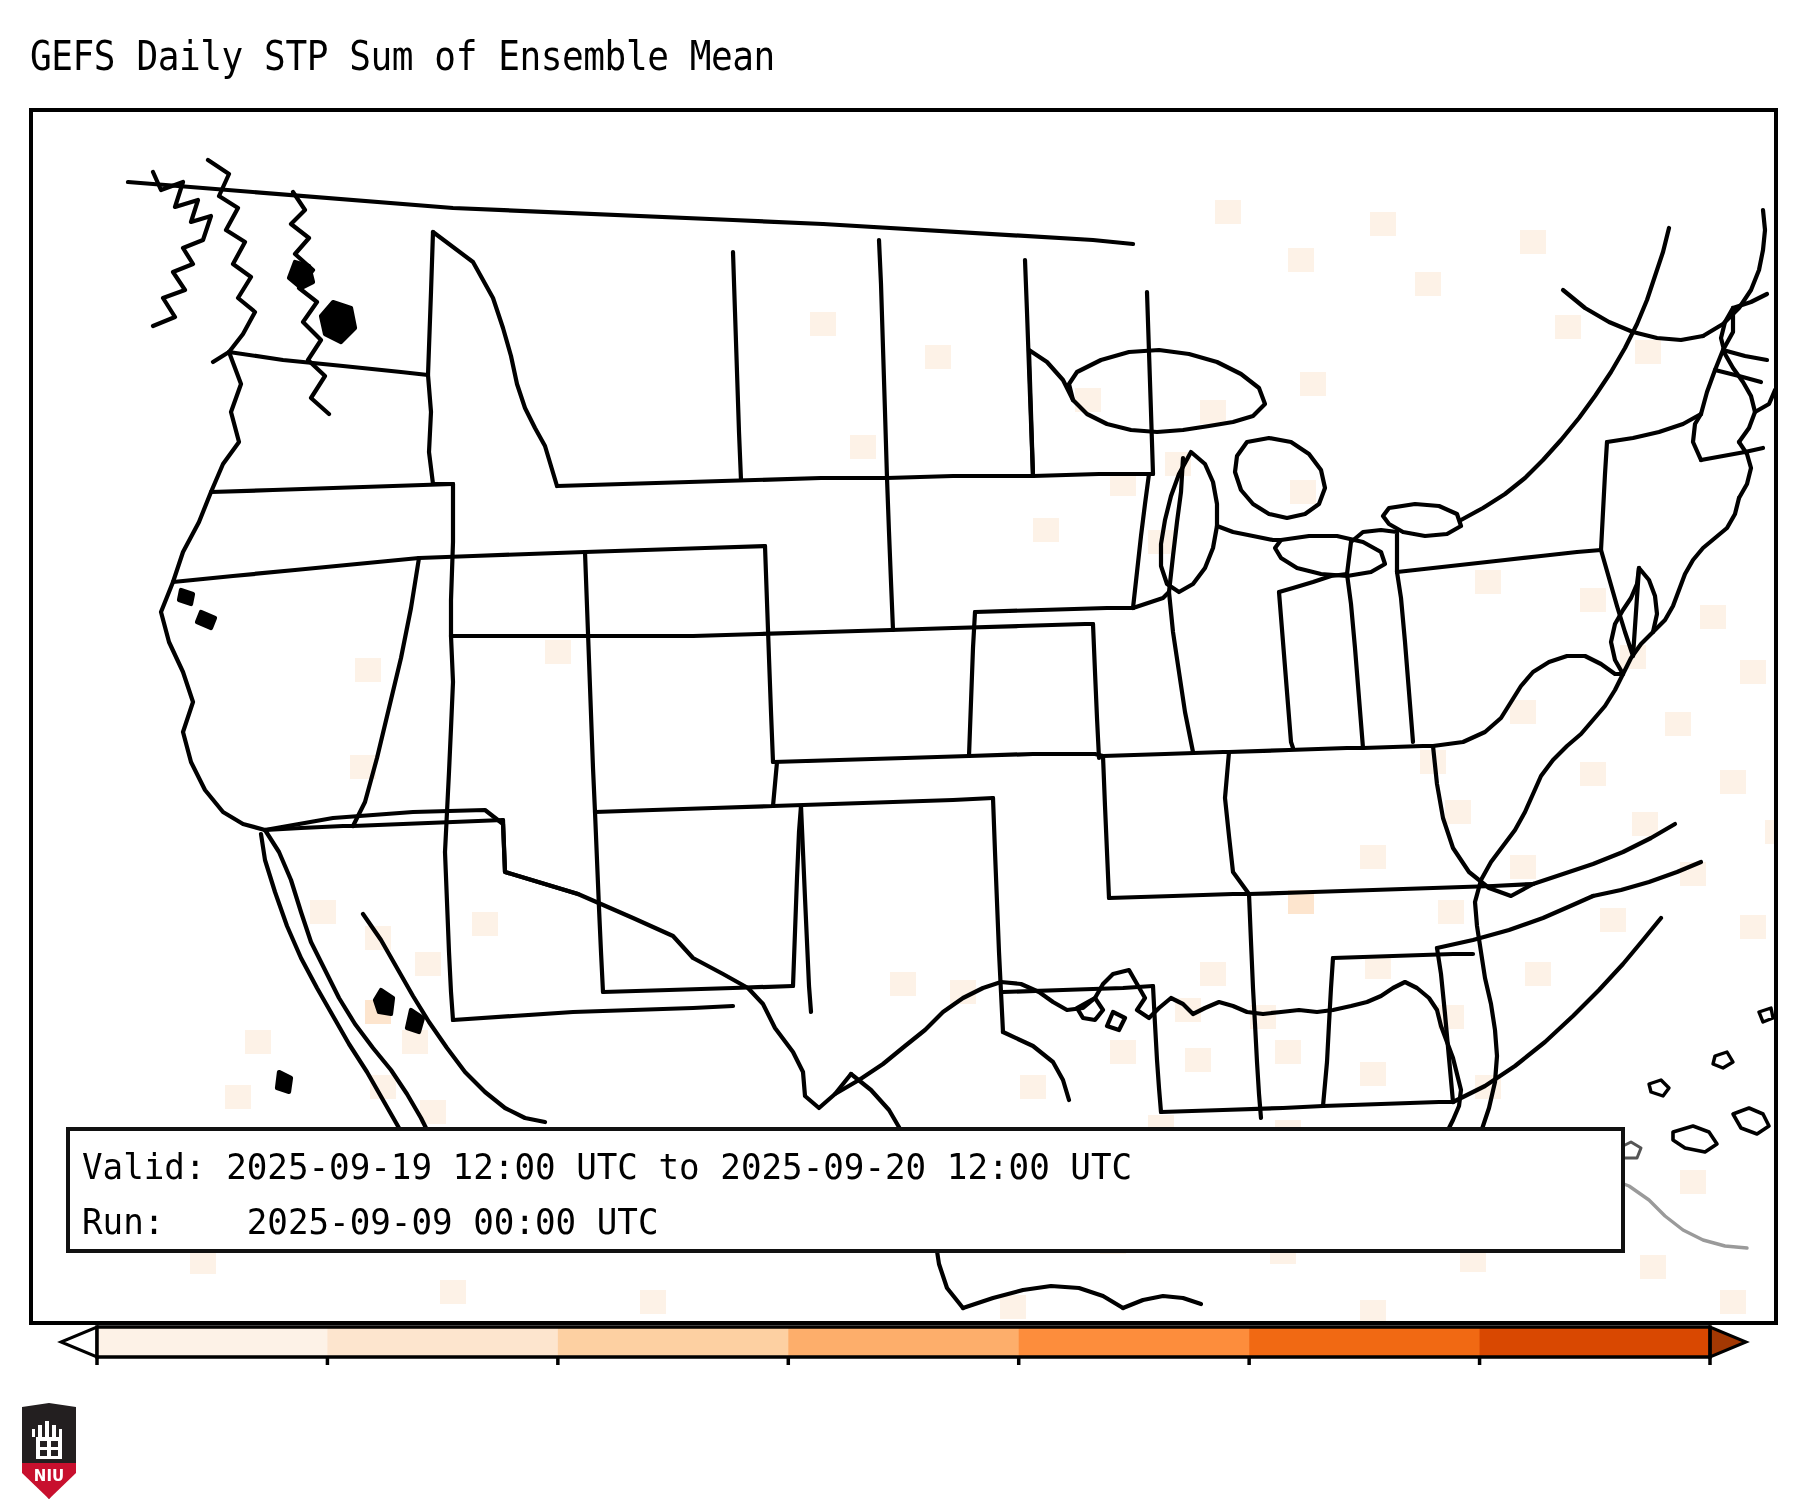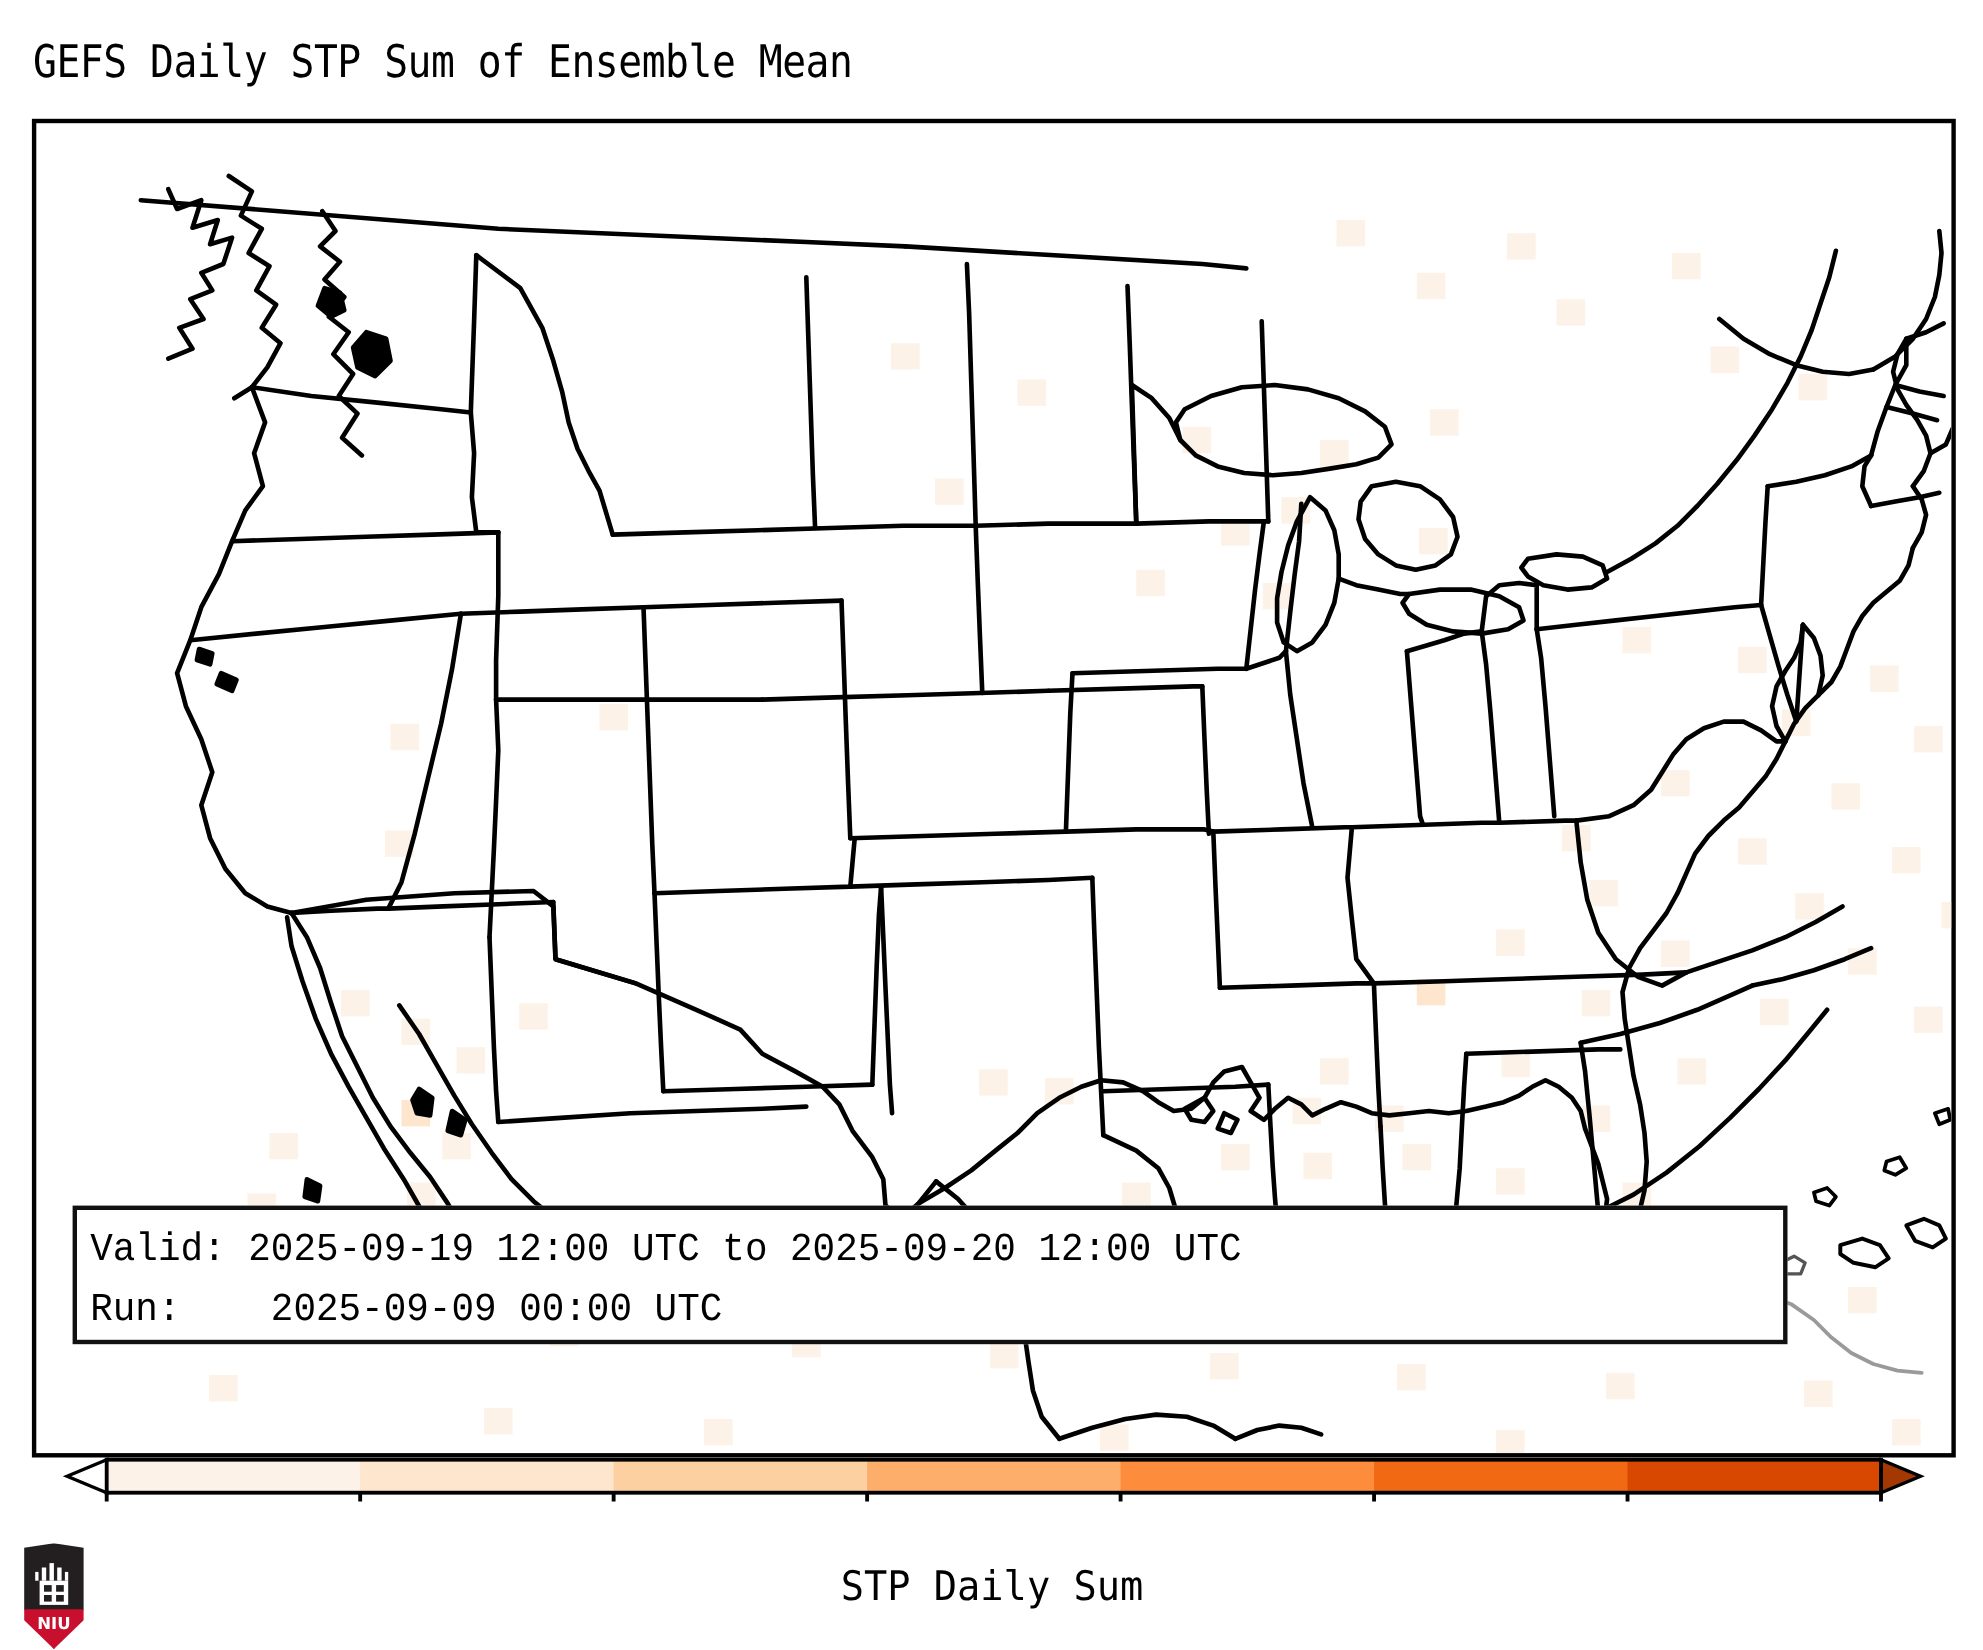--- a/index.html
+++ b/index.html
@@ -49,28 +49,27 @@
     background: #ffffff;
     overflow: hidden;
   }
   #map-svg { position: absolute; left: 0; top: 0; }
   #data-layer { position: absolute; left: 0; top: 0; }
 
   
   #info-box {
     position: absolute;
     left: 66px;
-    top: 1083px;
+    top: 1114px;
     width: 1559px;
     height: 126px;
     border: 4px solid #111111;
     box-sizing: border-box;
     background: #ffffff;
     padding: 8px 0 0 12px;
-    font-family: Liberation Mono, monospace;
   }
   .info-line {
     font-size: 36px;
     line-height: 55px;
     color: #000000;
     white-space: pre;
     transform: scaleX(0.95);
     transform-origin: left top;
   }
 
@@ -485,23 +484,20 @@
         <line x1="528.8571428571429" x2="528.8571428571429" y1="38" y2="50" stroke="#000" stroke-width="3.5"></line>
         <line x1="759.2857142857142" x2="759.2857142857142" y1="38" y2="50" stroke="#000" stroke-width="3.5"></line>
         <line x1="989.7142857142857" x2="989.7142857142857" y1="38" y2="50" stroke="#000" stroke-width="3.5"></line>
         <line x1="1220.142857142857" x2="1220.142857142857" y1="38" y2="50" stroke="#000" stroke-width="3.5"></line>
         <line x1="1450.5714285714284" x2="1450.5714285714284" y1="38" y2="50" stroke="#000" stroke-width="3.5"></line>
         <line x1="1681" x2="1681" y1="38" y2="50" stroke="#000" stroke-width="3.5"></line>
       </svg>
   </div>
 
 
-  <div id="cb-axis-title">
-    <span>STP Daily Sum</span>
-  </div>
 
   <svg id="niu-logo" viewBox="0 0 62 96">
     <path d="M4 4 L31 0 L58 4 L58 60 L31 96 L4 60 Z" fill="#231f20"></path>
     <path d="M4 60 L58 60 L58 70 L31 96 L4 70 Z" fill="#c8102e"></path>
     <g fill="#ffffff">
       <rect x="18" y="34" width="26" height="22"></rect>
       <rect x="20" y="22" width="4" height="12"></rect>
       <rect x="27" y="18" width="4" height="16"></rect>
       <rect x="34" y="22" width="4" height="12"></rect>
       <rect x="41" y="26" width="3" height="8"></rect>

